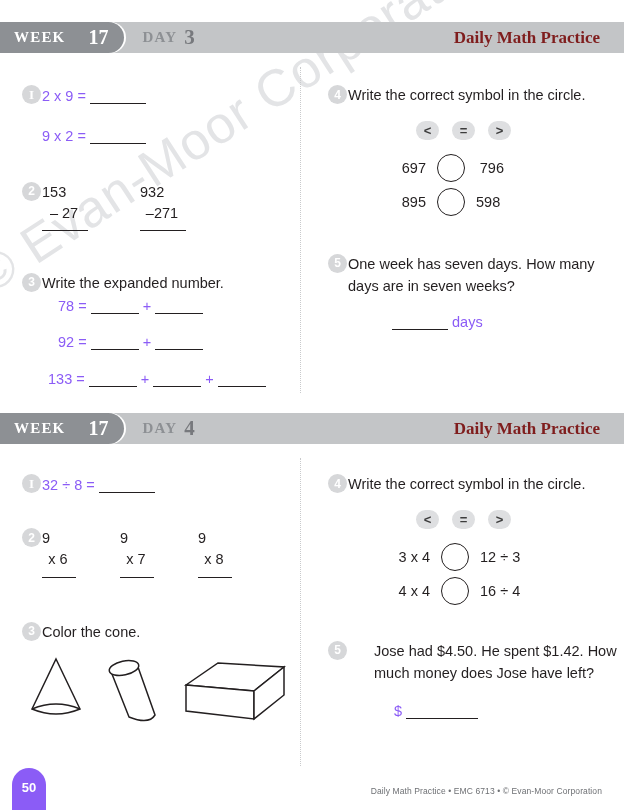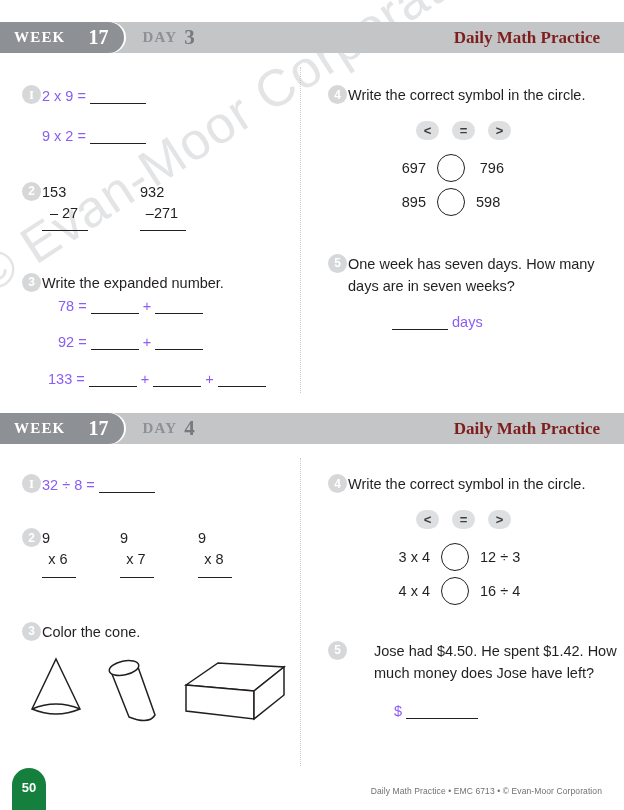--- a/index.html
+++ b/index.html
@@ -104,21 +104,21 @@
   .cmp-num{min-width:28px;text-align:right;}
   .circle{
     width:26px;height:26px;border:1.6px solid #231f20;border-radius:50%;
     flex:0 0 auto;
   }
 
   
   .footer{position:absolute;left:0;bottom:0;width:624px;height:52px;z-index:3;}
   .page-tab{
     position:absolute;left:12px;bottom:0;width:34px;height:42px;
-    background:#15803d;border-top-left-radius:17px;border-top-right-radius:17px;
+    background:#8b5cf6;border-top-left-radius:17px;border-top-right-radius:17px;
     display:flex;align-items:center;justify-content:center;
     color:#ffffff;font-size:13px;font-weight:700;padding-bottom:4px;box-sizing:border-box;
   }
   .footer-text{
     position:absolute;right:22px;bottom:14px;
     font-size:8.5px;color:#6e7074;letter-spacing:.1px;
   }
 </style>
 </head>
 <body>

